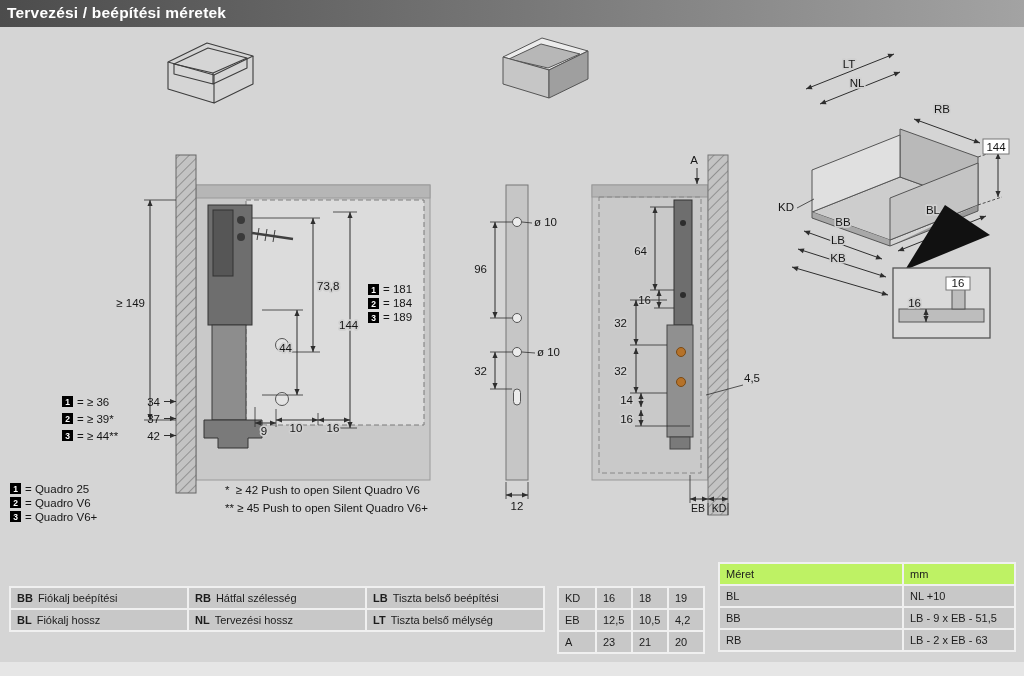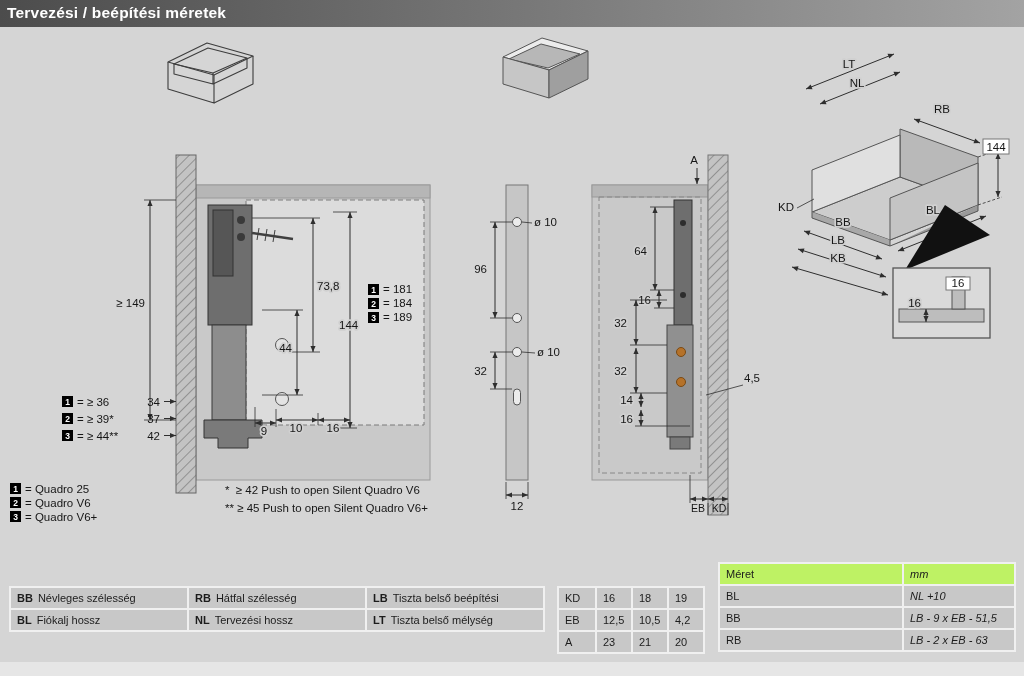--- a/index.html
+++ b/index.html
@@ -21,21 +21,21 @@
   table.tbl{position:absolute;border-collapse:separate;border-spacing:2px;background:#f0f0f0;}
   table.tbl td{background:#c8c8c8;font-size:11px;color:#1c1c1c;height:20px;padding:0 6px;text-align:left;vertical-align:middle;white-space:nowrap;}
   table.tbl .ab{font-weight:bold;margin-right:5px;}
   .tbl-abbr{left:9px;top:586px;}
   .tbl-abbr td{width:164px;}
   .tbl-kd{left:557px;top:586px;}
   .tbl-kd td{width:22px;text-align:center;padding:0 4px;}
   .tbl-kd td.lab{width:24px;text-align:left;}
   .tbl-formula{left:718px;top:562px;}
   .tbl-formula td:first-child{width:170px;}
-  .tbl-formula td:last-child{width:98px;font-style:italic;}
+  .tbl-formula td:last-child{width:98px;}
   .tbl-formula tr.hd td{background:#bef264;}
   .bottom-strip{position:absolute;left:0;top:662px;width:100%;height:14px;background:#e6e6e6;}
 </style>
 </head>
 <body>
 
 <div class="page">
 
   <div class="titlebar">
     <h1>Tervezési / beépítési méretek</h1>
@@ -295,21 +295,21 @@
         <text x="958" y="260" text-anchor="middle">16</text>
         <line class="dl" x1="926" y1="282" x2="926" y2="295" marker-start="url(#ar)" marker-end="url(#ar)"></line>
         <text class="halo" x="921" y="280" text-anchor="end">16</text>
       </g>
     </g>
   </svg>
 
   <table class="tbl tbl-abbr">
     <tbody>
       <tr>
-        <td><span class="ab">BB</span><span>Névleges szélesség</span></td>
+        <td><span class="ab">BB</span><span>Fiókalj beépítési</span></td>
         <td><span class="ab">RB</span><span>Hátfal szélesség</span></td>
         <td><span class="ab">LB</span><span>Tiszta belső beépítési</span></td>
       </tr>
       <tr>
         <td><span class="ab">BL</span><span>Fiókalj hossz</span></td>
         <td><span class="ab">NL</span><span>Tervezési hossz</span></td>
         <td><span class="ab">LT</span><span>Tiszta belső mélység</span></td>
       </tr>
     </tbody>
   </table>

